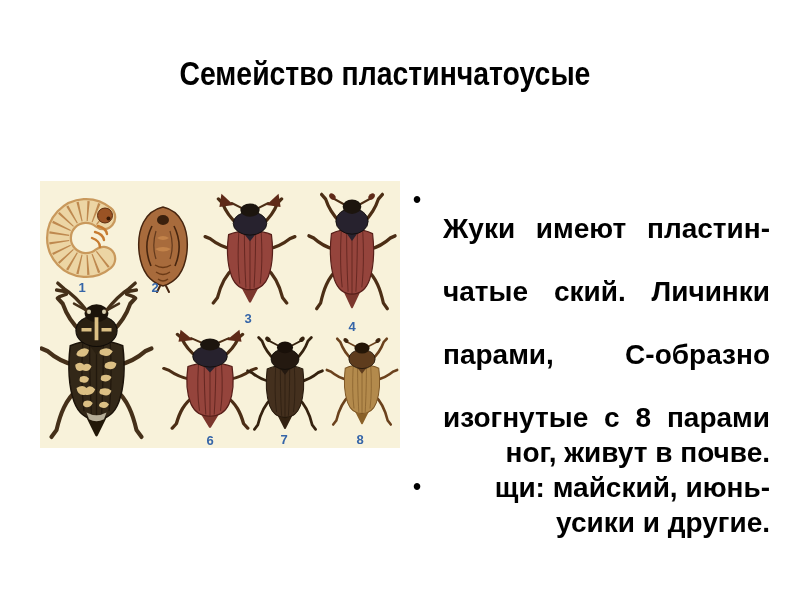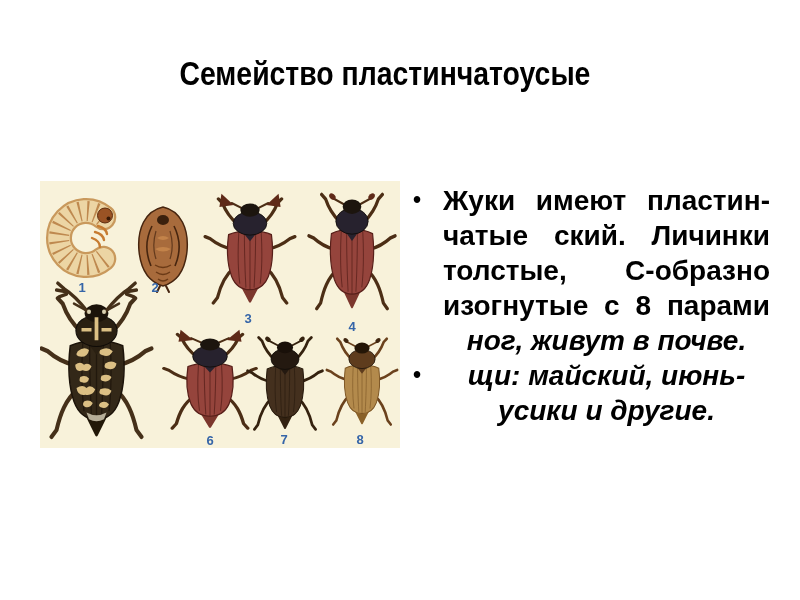--- a/index.html
+++ b/index.html
@@ -62,22 +62,22 @@
   .pu-line{stroke:var(--pupa_dark,#46250f);stroke-width:1.6;fill:none;}
   .pu-line2{stroke:var(--pupa_dark,#46250f);stroke-width:1.2;fill:none;opacity:.7;}
   .pu-light{fill:var(--pupa_light,#c98a4e);opacity:.8;}
   .pu-seg{stroke:#6b3a16;stroke-width:1.4;fill:none;}
   .pu-tail{stroke:var(--pupa_dark,#46250f);stroke-width:2;fill:none;stroke-linecap:round;}
   
   .bullets{position:absolute;left:413px;top:183px;width:357px;color:#000;}
   .bullet{display:flex;}
   .marker{flex:none;width:30px;font-size:23px;line-height:35px;font-weight:bold;}
   .blines{flex:1;font-size:28px;font-weight:bold;line-height:35px;}
-  .jline{text-align:justify;text-align-last:justify;}
-  .lline{text-align:center;font-style:italic;}
+  .jline{text-align:justify;text-align-last:justify;margin-top:28px;}
+  .lline{text-align:right;}
 </style>
 </head>
 <body style="background: rgb(255, 255, 255);">
 
 <div class="title">
   <span class="title-inner">Семейство пластинчатоусые</span>
 </div>
 
 <div class="figure">
   <svg viewBox="0 0 360 267">
@@ -189,21 +189,21 @@
     <text class="fig-num" x="320" y="263">8</text>
   </svg>
 </div>
 
 <div class="bullets">
   <div class="bullet">
     <span class="marker">•</span>
     <div class="blines">
       <div class="jline">Жуки имеют пластин-</div>
       <div class="jline">чатые ский. Личинки</div>
-      <div class="jline">толстые, С-образно</div>
+      <div class="jline">парами, С-образно</div>
       <div class="jline">изогнутые с 8 парами</div>
       <div class="lline">ног, живут в почве.</div>
     </div>
   </div>
   <div class="bullet">
     <span class="marker">•</span>
     <div class="blines">
       <div class="lline">щи: майский, июнь-</div>
       <div class="lline">усики и другие.</div>
     </div>

